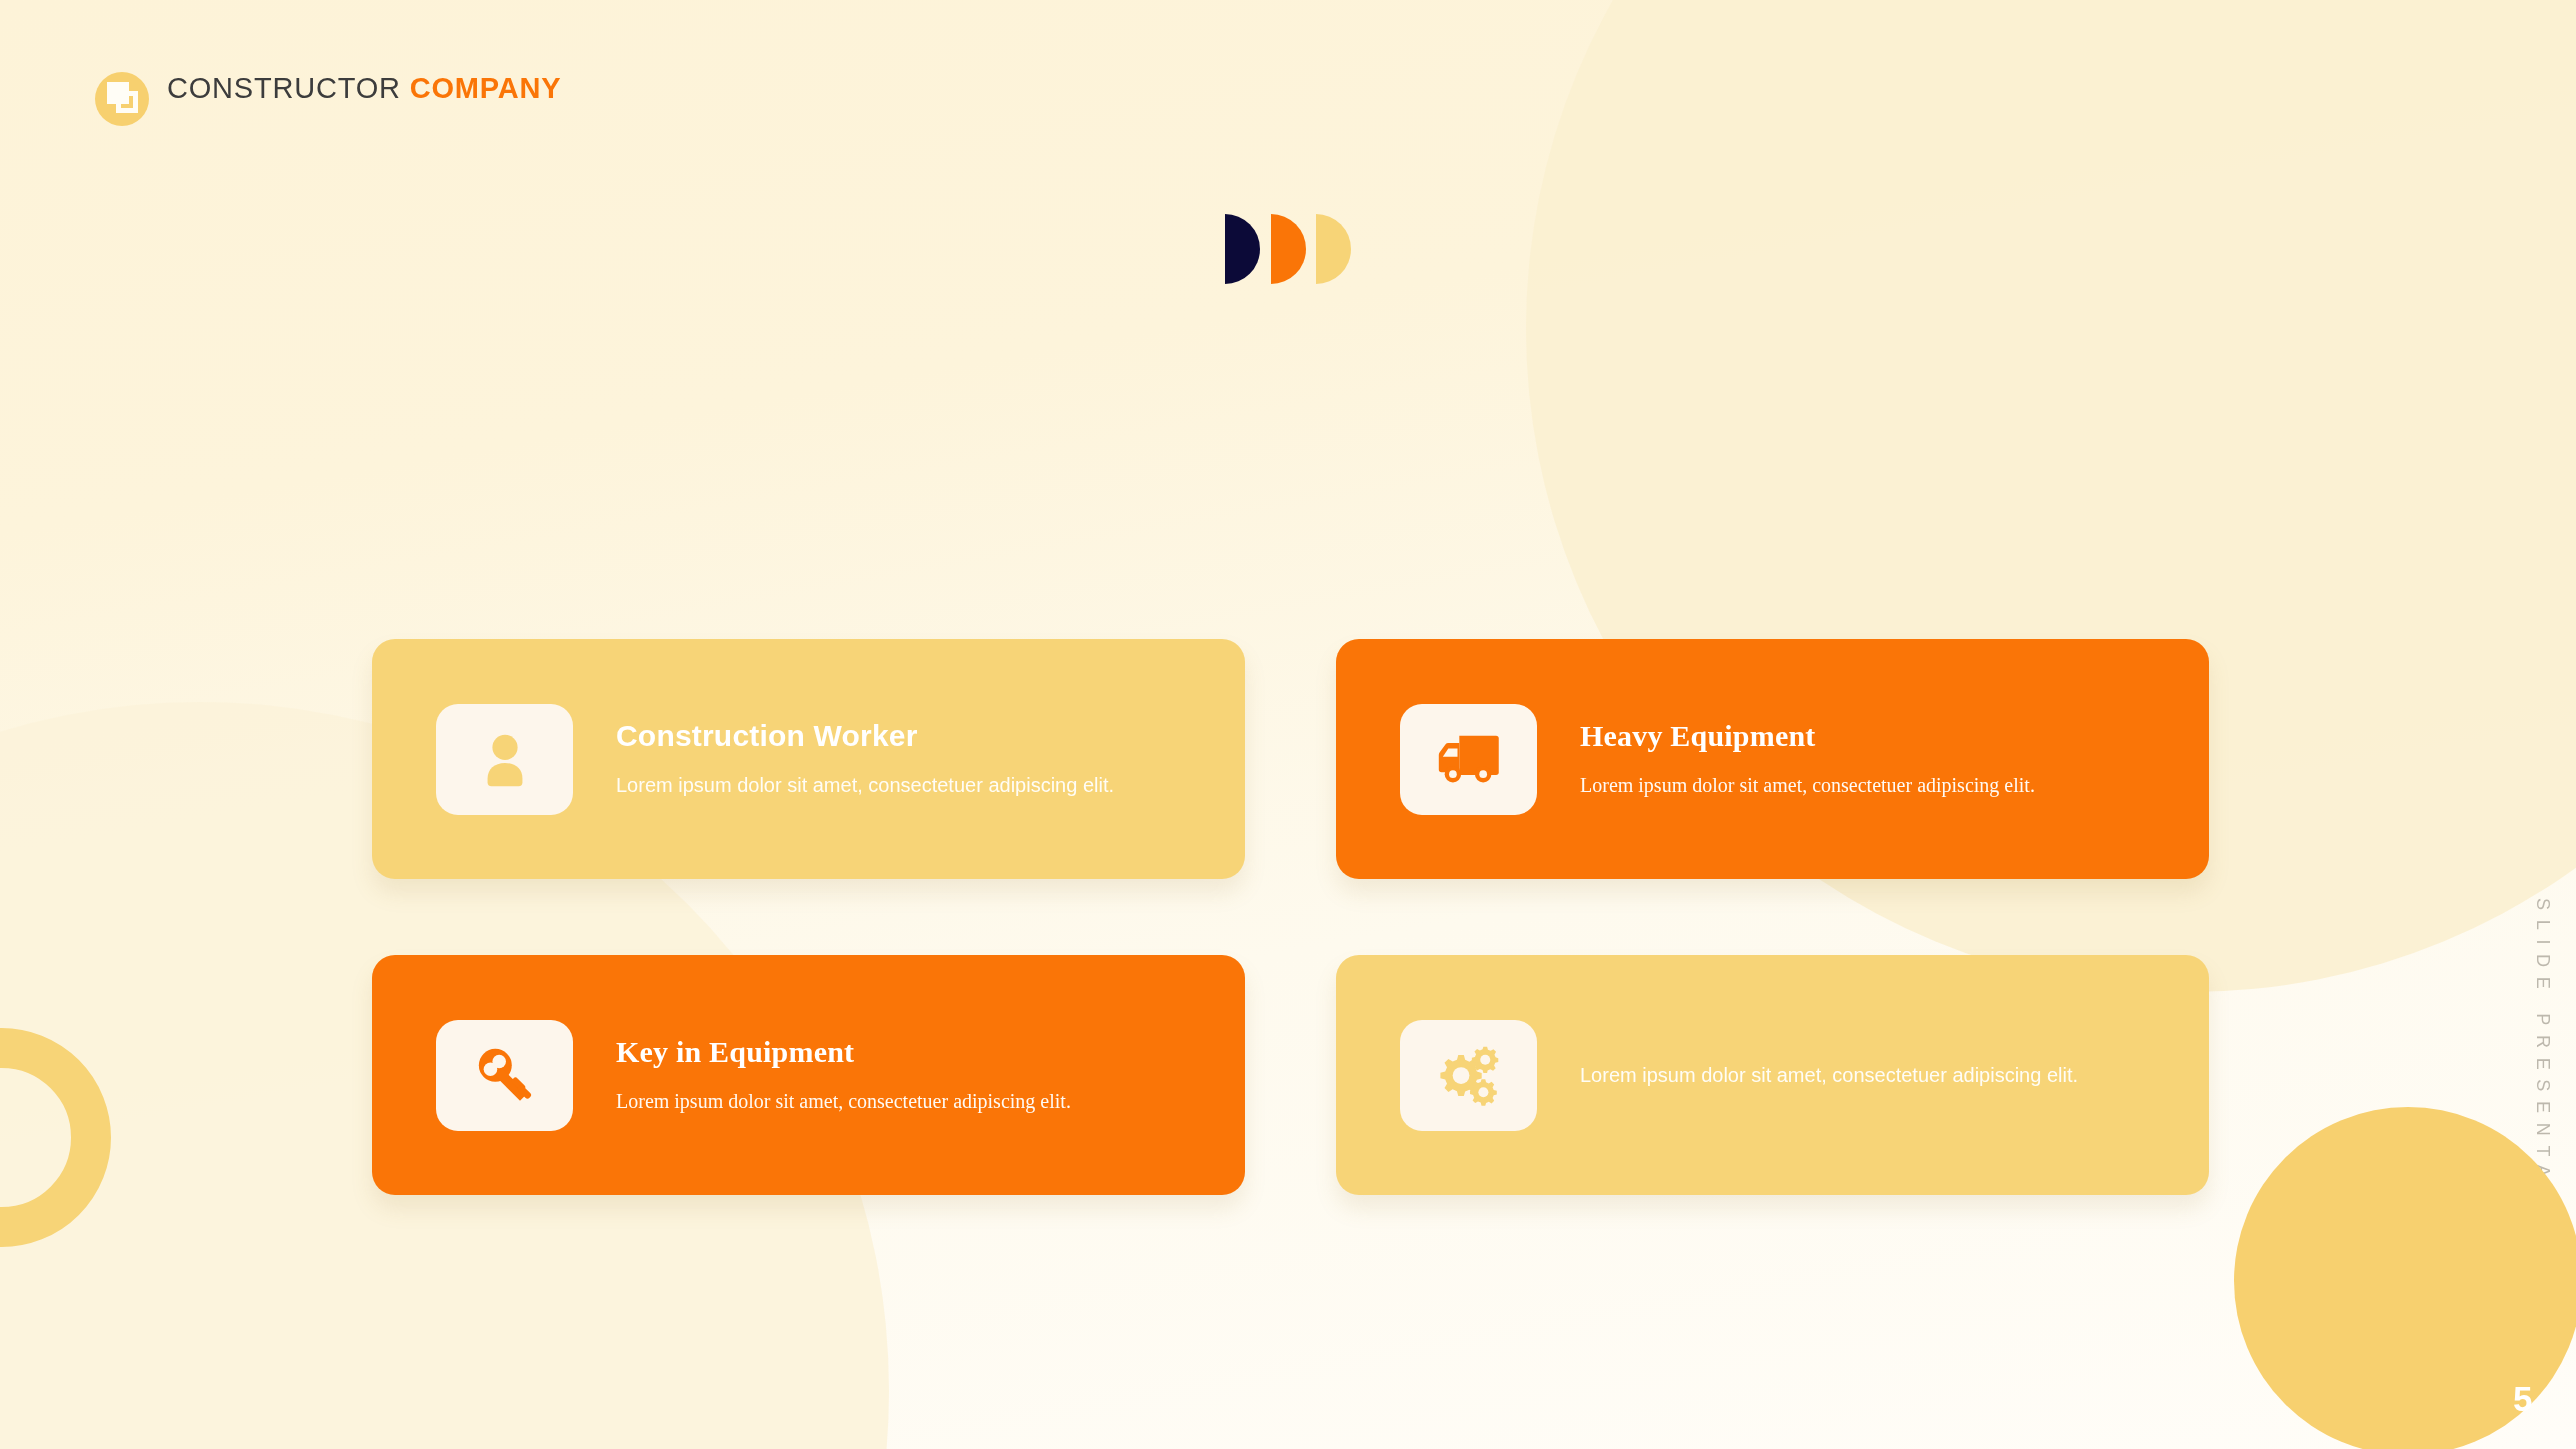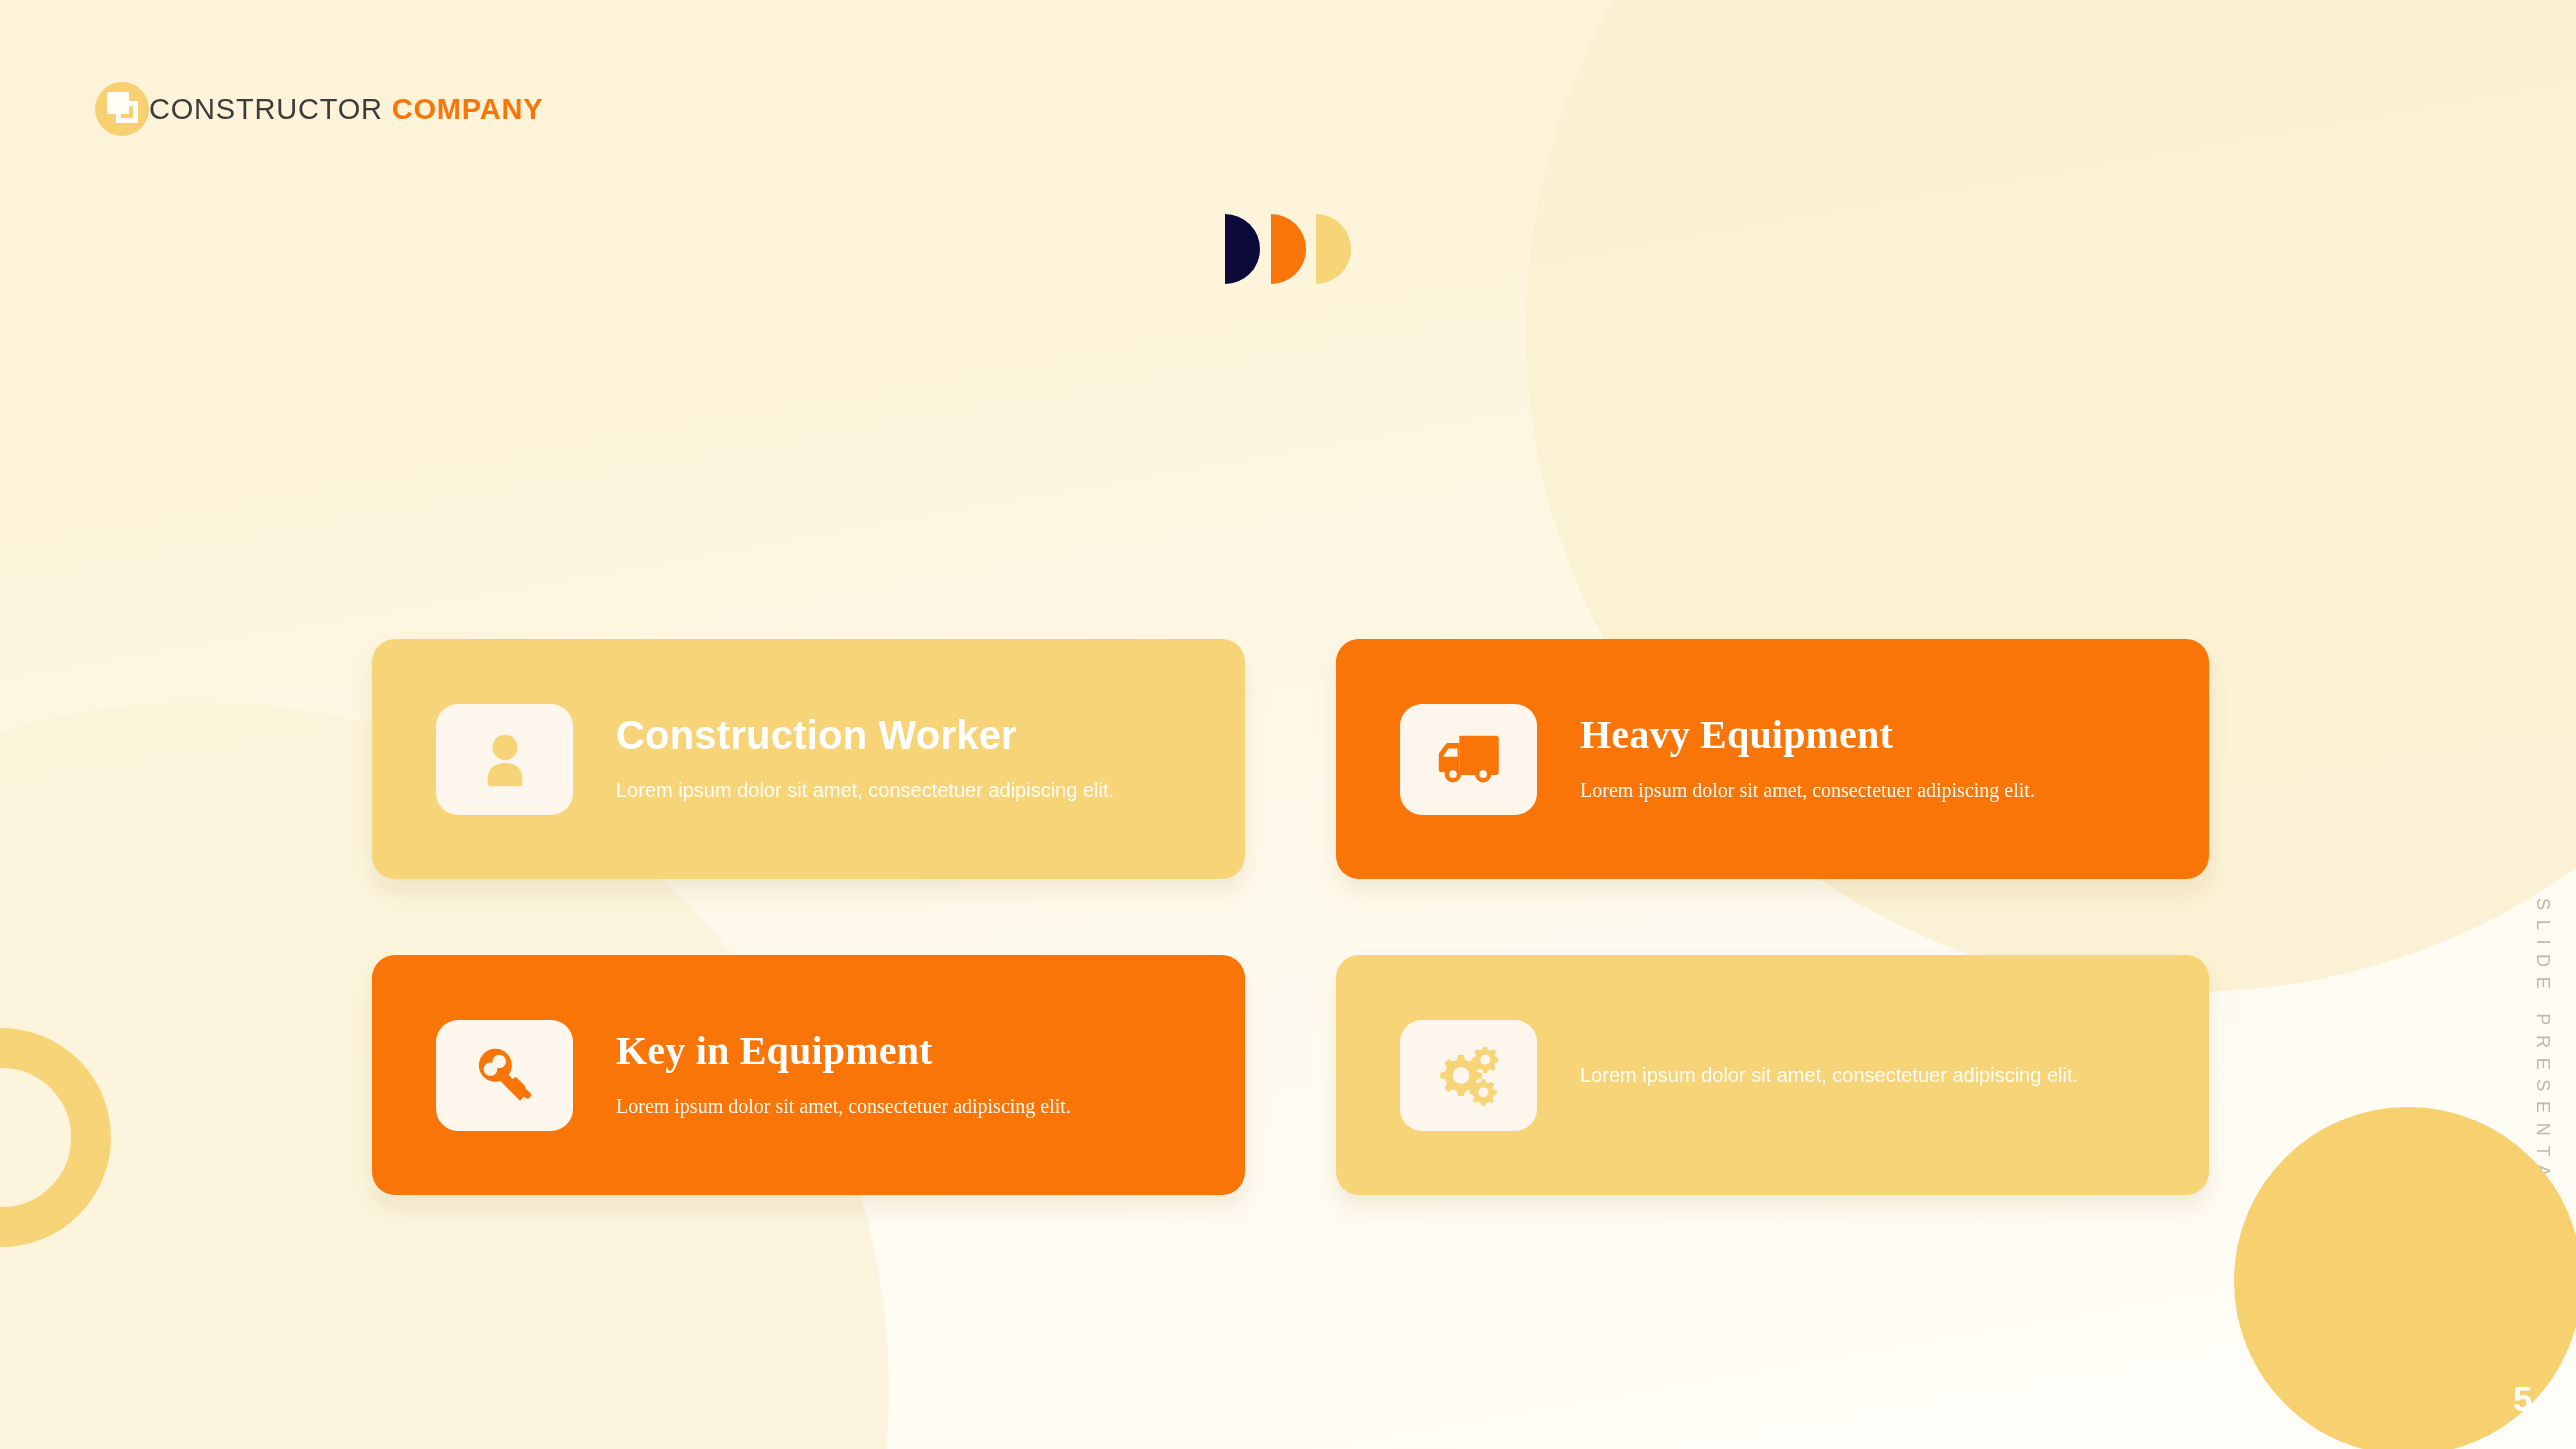--- a/index.html
+++ b/index.html
@@ -69,23 +69,24 @@
     font-size: 35px;
     font-weight: bold;
     letter-spacing: 0.6px;
     line-height: 1;
   }
 
   
   .brand {
     position: absolute;
     left: 95px;
-    top: 82px;
+    top: 72px;
     display: flex;
-    align-items: center;
+    align-items: flex-start;
+    gap: 18px;
   }
   .brand-mark {
     width: 54px;
     height: 54px;
     border-radius: 50%;
     background: #f7d06f;
     position: relative;
     flex: 0 0 auto;
   }
   .brand-mark .sq-a {
@@ -189,21 +190,21 @@
     align-items: center;
     justify-content: center;
     margin-right: 43px;
   }
   .card-icon svg { display: block; }
 
   .card-body { flex: 1 1 auto; min-width: 0; }
 
   .card-title {
     color: #ffffff;
-    font-size: 40px;
+    font-size: 30px;
     font-weight: bold;
     letter-spacing: 0.2px;
     margin-bottom: 19.3px;
     line-height: 1.1;
   }
   .card-desc {
     color: #ffffff;
     font-size: 20px;
     line-height: 1.42;
     text-align: justify;

